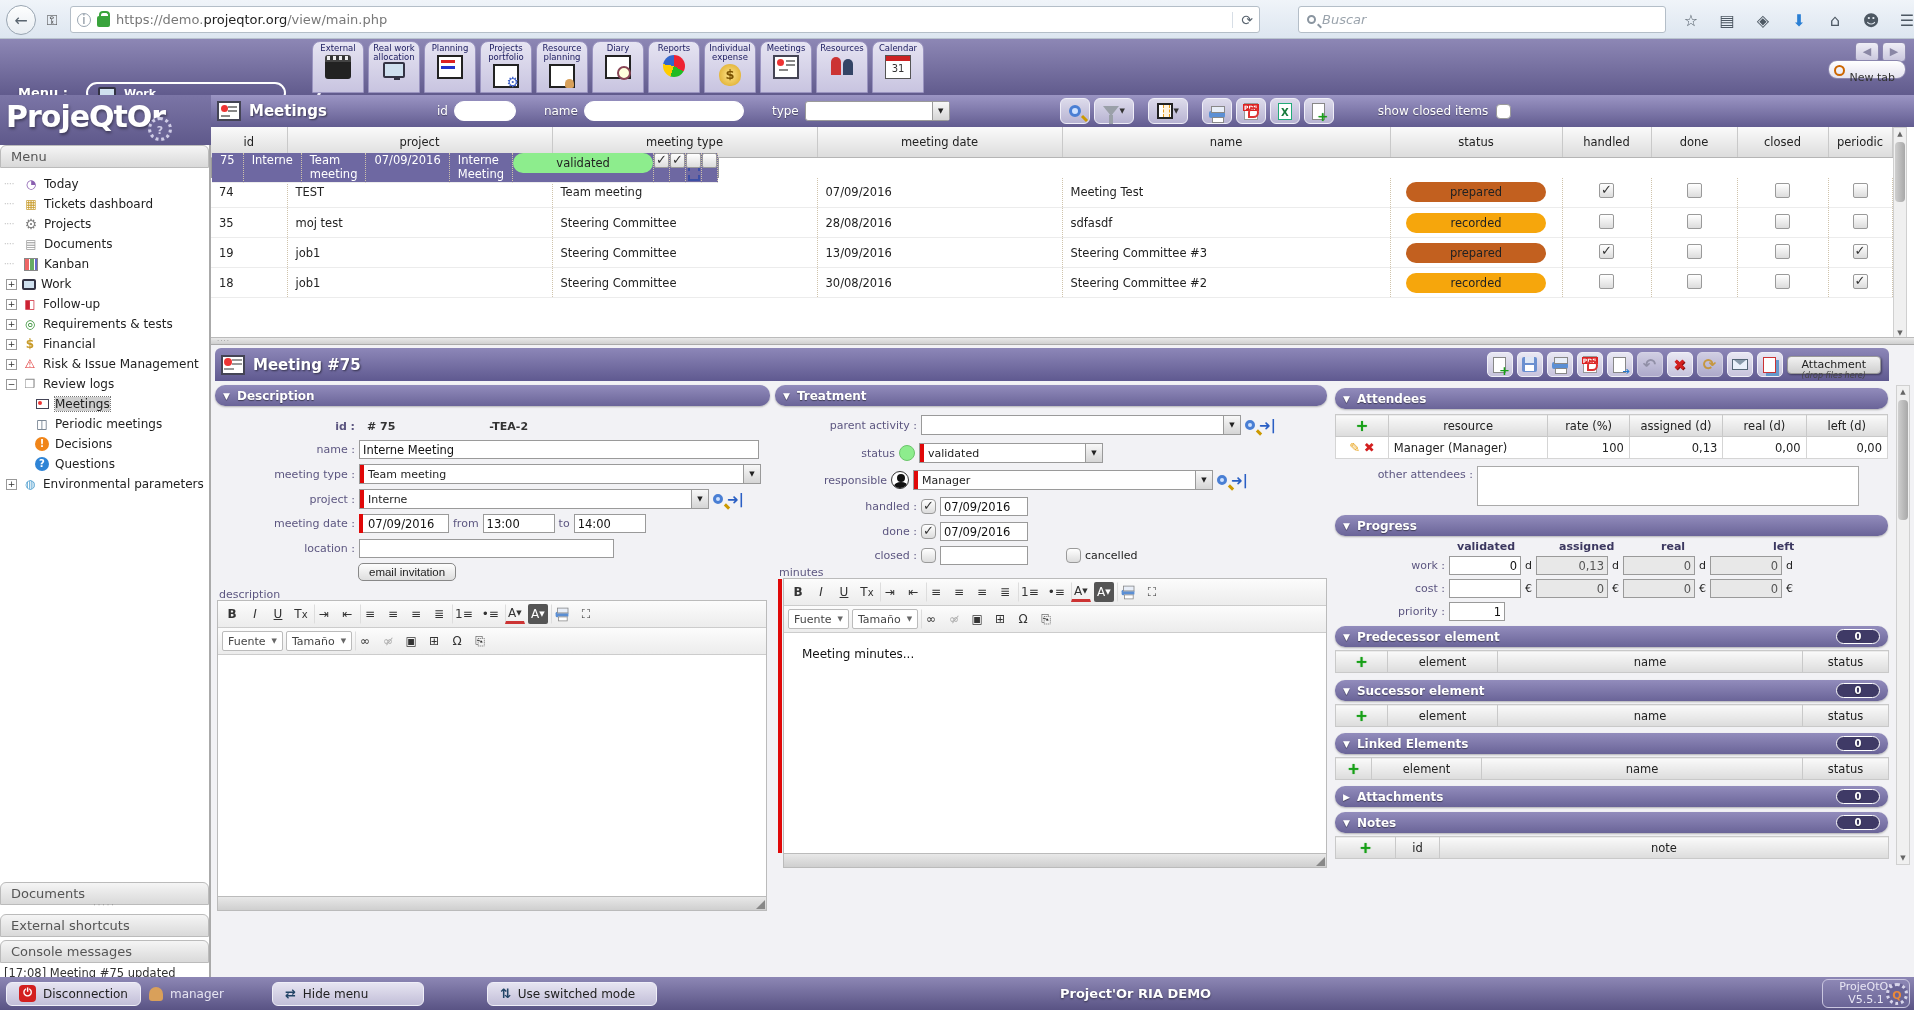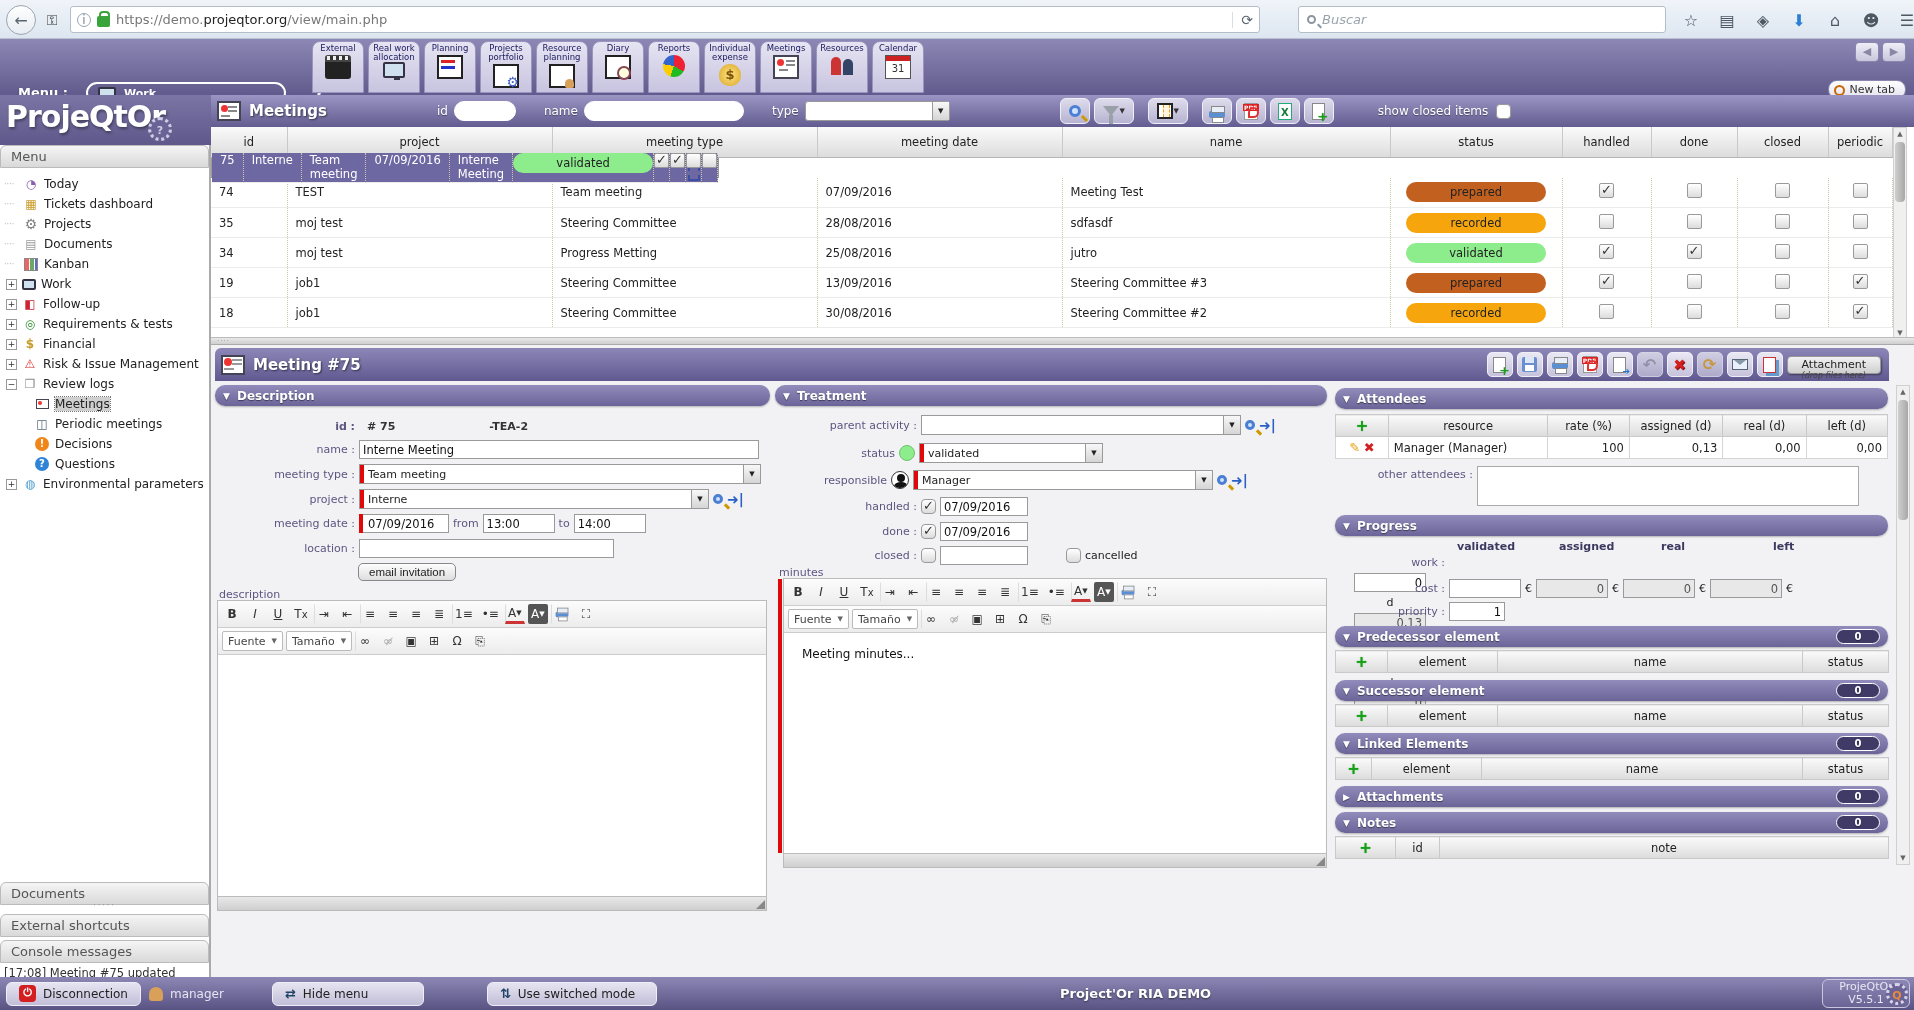--- a/index.html
+++ b/index.html
@@ -51,21 +51,21 @@
   .ic-board::before { content:""; position:absolute; left:2px; top:2px; width:7px; height:7px; background:#e33; border-radius:50%; }
   .ic-board::after { content:""; position:absolute; right:2px; top:3px; width:9px; height:2px; background:#888; box-shadow:0 4px 0 #888, -7px 9px 0 #888; }
   .ic-people { background:transparent; }
   .ic-people::before { content:""; position:absolute; left:2px; top:2px; width:10px; height:18px; background:#c33; border-radius:5px 5px 0 0; }
   .ic-people::after { content:""; position:absolute; right:2px; top:4px; width:10px; height:16px; background:#346; border-radius:5px 5px 0 0; }
   .ic-cal { background:#fff; border:1px solid #555; }
   .ic-cal::before { content:""; position:absolute; left:0; right:0; top:0; height:5px; background:#c22; }
   .ic-cal::after { content:"31"; position:absolute; left:0; right:0; top:7px; font-size:10px; color:#333; }
   #nav-arrows { right:8px; top:42px; display:flex; gap:3px; }
   .navbtn { width:24px; height:20px; background:linear-gradient(#efeef6,#c9c6dd); border:1px solid #8b86ae; border-radius:4px; color:#8a87a5; font-size:11px; text-align:center; line-height:18px; }
-  #newtab-btn { right:8px; top:80px; height:19px; background:linear-gradient(#fff,#e4e2ef); border:1px solid #8b86ae; border-radius:9px; padding:0 10px 0 20px; line-height:17px; color:#333; position:absolute; }
+  #newtab-btn { right:8px; top:60px; height:19px; background:linear-gradient(#fff,#e4e2ef); border:1px solid #8b86ae; border-radius:9px; padding:8px 10px 0 20px; line-height:17px; color:#333; position:absolute; }
   #newtab-btn::before { content:""; position:absolute; left:5px; top:4px; width:7px; height:7px; border:2px solid #c60; border-radius:50%; }
   
   #logo-zone { left:0; top:95px; width:211px; height:50px; background:linear-gradient(#7b75a6,#5f598b); overflow:hidden; }
   #logo-text { color:#fff; font-size:30px; font-weight:bold; letter-spacing:-1px; padding:4px 0 0 6px; text-shadow:1px 2px 3px #0006; }
   #logo-q { position:absolute; left:148px; top:22px; width:24px; height:24px; border:3px dotted #cfcce6; border-radius:50%; color:#cfcce6; text-align:center; line-height:22px; font-weight:bold; background:#6a6496; }
   #sidebar { left:0; top:145px; width:211px; height:832px; background:#fff; border-right:2px solid #aaa; }
   .side-hdr { background:linear-gradient(#f5f5f5,#d9d9d9); border:1px solid #bbb; border-radius:6px 6px 0 0; color:#555; font-size:13px; padding:3px 10px; }
   #menu-tree { padding:6px 0 0 4px; }
   .titem { display:flex; align-items:center; gap:5px; height:20px; white-space:nowrap; cursor:pointer; }
   .titem .dots { color:#bbb; font-size:8px; width:14px; }
@@ -453,32 +453,20 @@
         <td>Steering Committee</td>
         <td>28/08/2016</td>
         <td>sdfasdf</td>
     <td class="c"><span class="pill" style="background: rgb(246, 166, 12);">recorded</span></td>
     <td class="c"><span class="chk"></span></td>
     <td class="c"><span class="chk"></span></td>
     <td class="c"><span class="chk"></span></td>
     <td class="c"><span class="chk"></span></td>
   </tr>
   <tr>
-    <td>34</td>
-        <td>moj test</td>
-        <td>Progress Metting</td>
-        <td>25/08/2016</td>
-        <td>jutro</td>
-    <td class="c"><span class="pill" style="background: rgb(141, 237, 141);">validated</span></td>
-    <td class="c"><span class="chk checked"></span></td>
-    <td class="c"><span class="chk checked"></span></td>
-    <td class="c"><span class="chk"></span></td>
-    <td class="c"><span class="chk"></span></td>
-  </tr>
-  <tr>
     <td>19</td>
         <td>job1</td>
         <td>Steering Committee</td>
         <td>13/09/2016</td>
         <td>Steering Committee #3</td>
     <td class="c"><span class="pill" style="background: rgb(194, 96, 31);">prepared</span></td>
     <td class="c"><span class="chk checked"></span></td>
     <td class="c"><span class="chk"></span></td>
     <td class="c"><span class="chk"></span></td>
     <td class="c"><span class="chk checked"></span></td>
@@ -790,21 +778,21 @@
       <span>Progress</span>
     </div>
 </div>
 <div class="frow" style="left:1335px;top:540px;font-weight:bold;color:#3c3860;">
   <span style="width:118px;"></span>
   <span style="width:98px;">validated</span>
   <span style="width:98px;">assigned</span>
   <span style="width:98px;">real</span>
   <span style="width:98px;padding-left:10px;">left</span>
 </div>
-<div class="frow" style="left:1335px;top:556px;flex-direction:column;">
+<div class="frow" style="left:1335px;top:556px;">
   <span class="flabel" style="width:110px;">work :</span>
   <input class="inp num" style="width: 72px;" value="0">
     <span>d</span>
   <input class="inp num gray-inp" style="width: 72px;" value="0,13">
     <span>d</span>
   <input class="inp num gray-inp" style="width: 72px;" value="0">
     <span>d</span>
   <input class="inp num gray-inp" style="width: 72px;" value="0">
     <span>d</span>
 </div>

